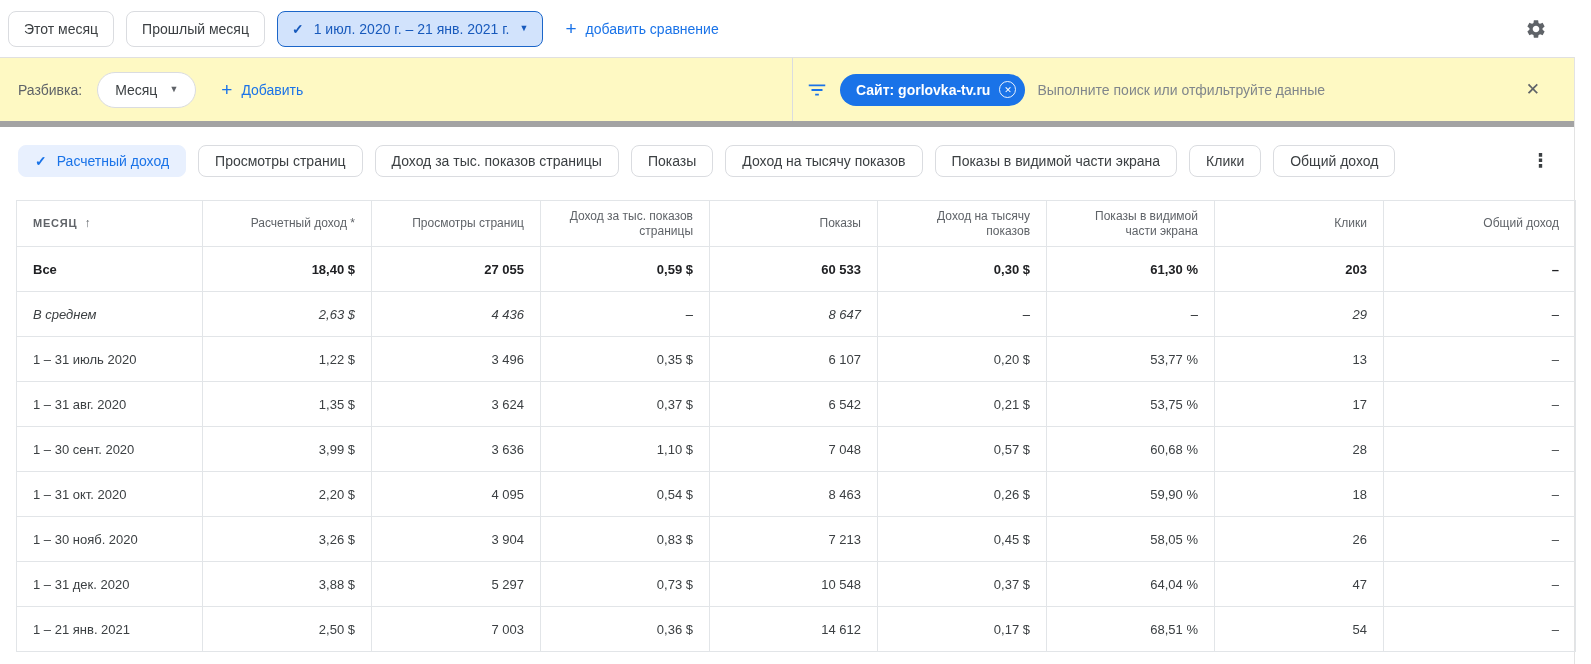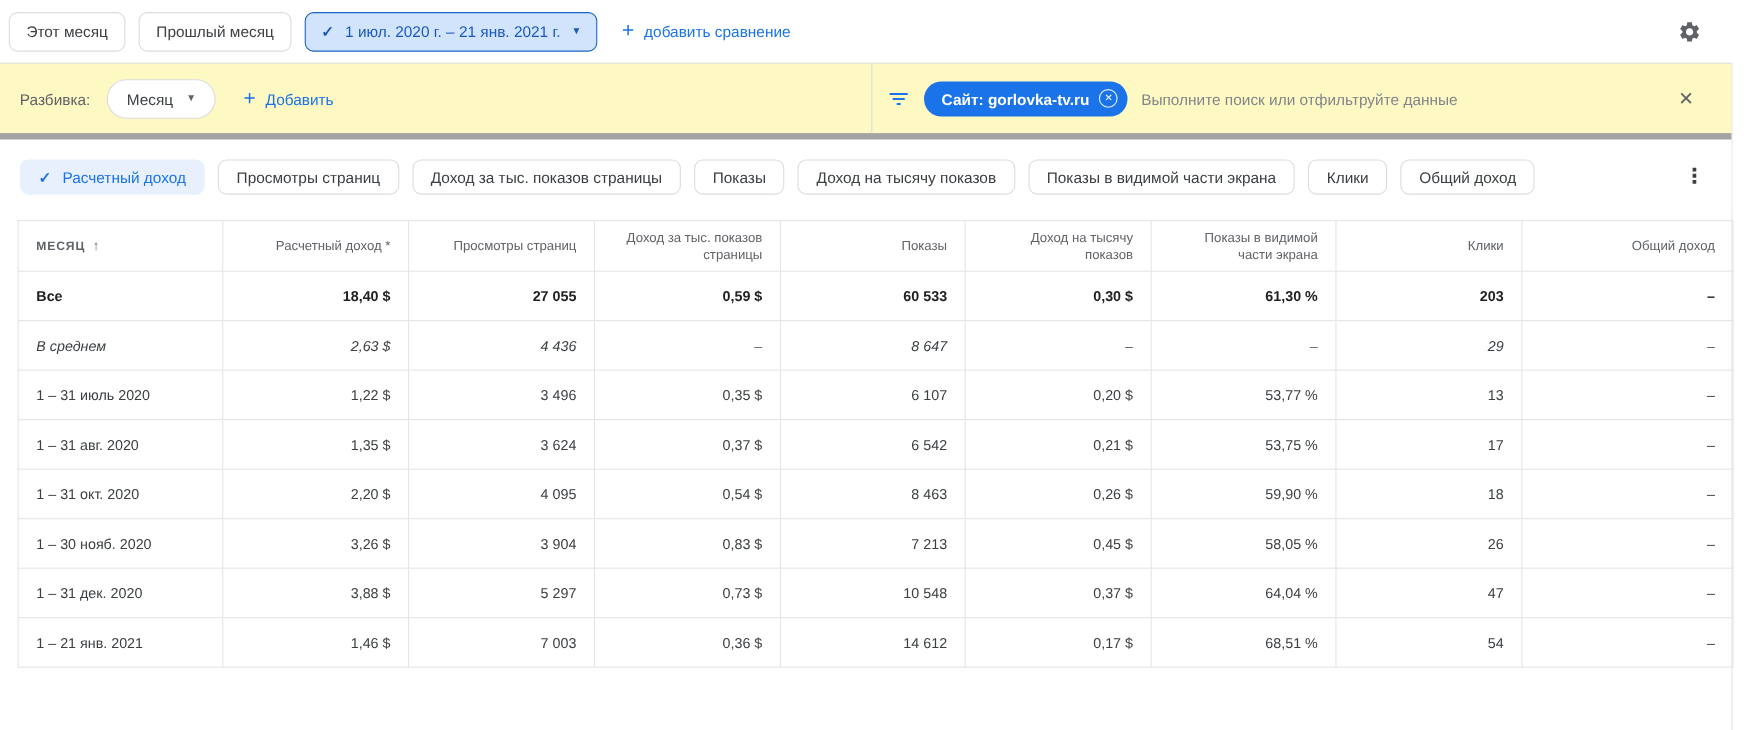--- a/index.html
+++ b/index.html
@@ -212,20 +212,31 @@
             <td class="cell-value">1,35 $</td>
             <td class="cell-value">3 624</td>
             <td class="cell-value">0,37 $</td>
             <td class="cell-value">6 542</td>
             <td class="cell-value">0,21 $</td>
             <td class="cell-value">53,75 %</td>
             <td class="cell-value">17</td>
             <td class="cell-value">–</td>
           </tr>
           <tr>
+            <td class="cell-label">1 – 30 сент. 2020</td>
+            <td class="cell-value">3,99 $</td>
+            <td class="cell-value">3 636</td>
+            <td class="cell-value">1,10 $</td>
+            <td class="cell-value">7 048</td>
+            <td class="cell-value">0,57 $</td>
+            <td class="cell-value">60,68 %</td>
+            <td class="cell-value">28</td>
+            <td class="cell-value">–</td>
+          </tr>
+          <tr>
             <td class="cell-label">1 – 31 окт. 2020</td>
             <td class="cell-value">2,20 $</td>
             <td class="cell-value">4 095</td>
             <td class="cell-value">0,54 $</td>
             <td class="cell-value">8 463</td>
             <td class="cell-value">0,26 $</td>
             <td class="cell-value">59,90 %</td>
             <td class="cell-value">18</td>
             <td class="cell-value">–</td>
           </tr>
@@ -246,21 +257,21 @@
             <td class="cell-value">5 297</td>
             <td class="cell-value">0,73 $</td>
             <td class="cell-value">10 548</td>
             <td class="cell-value">0,37 $</td>
             <td class="cell-value">64,04 %</td>
             <td class="cell-value">47</td>
             <td class="cell-value">–</td>
           </tr>
           <tr>
             <td class="cell-label">1 – 21 янв. 2021</td>
-            <td class="cell-value">1,46 $</td>
+            <td class="cell-value">2,50 $</td>
             <td class="cell-value">7 003</td>
             <td class="cell-value">0,36 $</td>
             <td class="cell-value">14 612</td>
             <td class="cell-value">0,17 $</td>
             <td class="cell-value">68,51 %</td>
             <td class="cell-value">54</td>
             <td class="cell-value">–</td>
           </tr>
         </tbody>
     </table>

